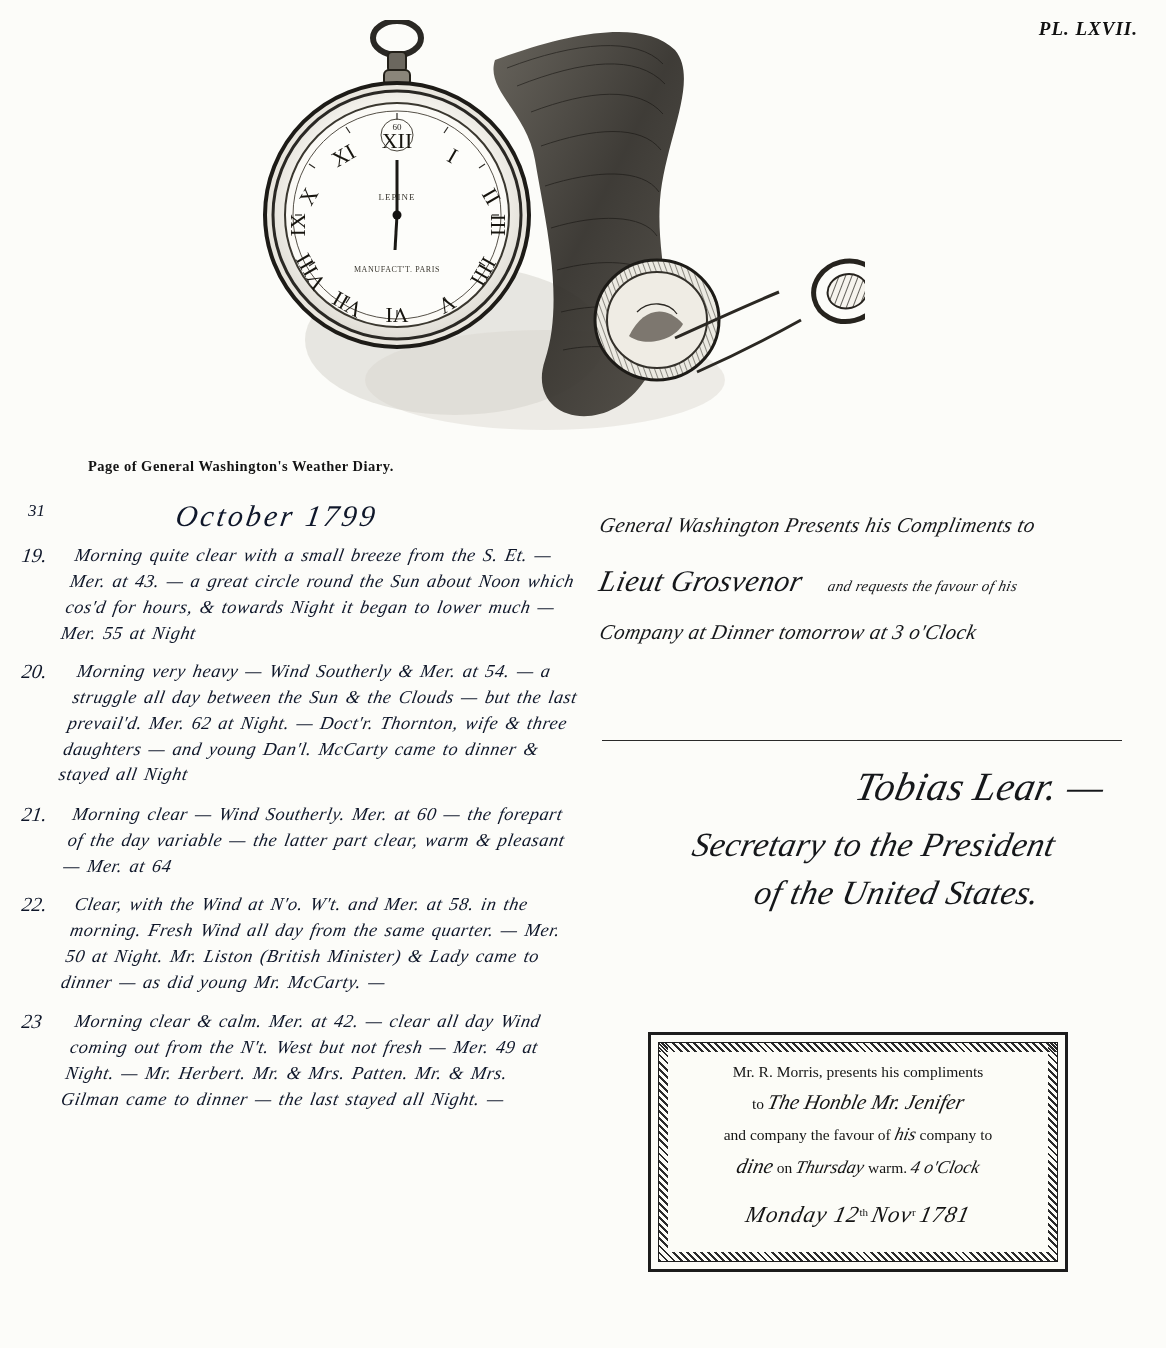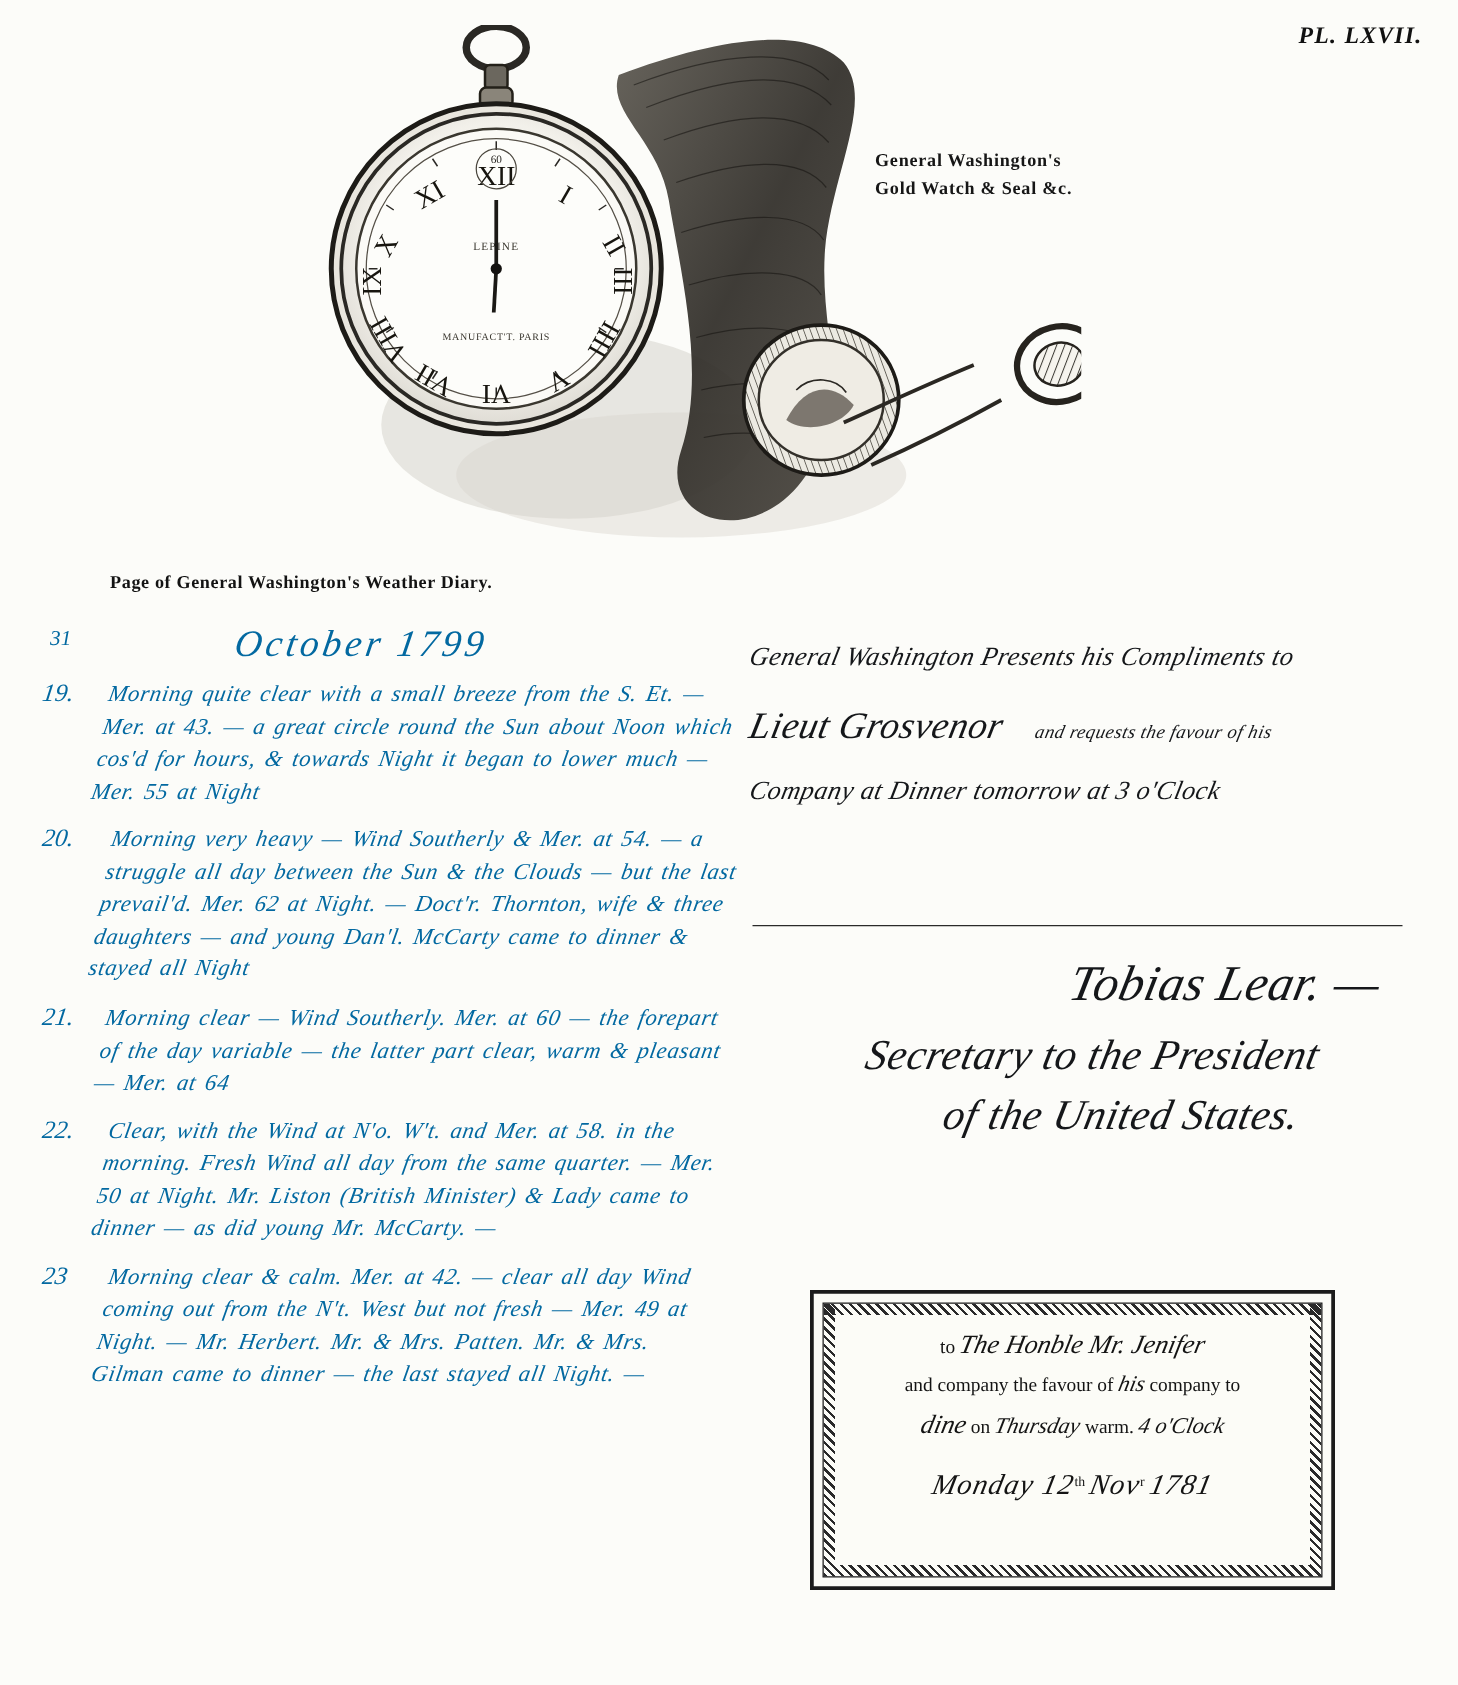--- a/index.html
+++ b/index.html
@@ -67,25 +67,25 @@
     top: 458px;
     font-family: "Liberation Serif", serif;
     font-weight: bold;
     font-size: 14.5px;
     letter-spacing: 0.5px;
     color: #131313;
   }
   
   .diary {
     position: absolute;
-    left: 28px;
+    left: 16px;
     top: 495px;
     width: 560px;
     height: 845px;
-    color: #0369a1;
+    color: #0f172a;
   }
   .diary-pagenum {
     position: absolute;
     left: 12px;
     top: 6px;
     font-family: "Liberation Serif", serif;
     font-style: italic;
     font-size: 17px;
   }
   .diary-title {
@@ -268,24 +268,20 @@
 </style>
 </head>
 <body>
 
 <div class="page">
 
   <div class="plate-number">PL. LXVII.</div>
 
   <div class="engraving">
 
-    <div class="engraving-caption">
-      <div>General Washington's</div>
-      <div>Gold Watch &amp; Seal &amp;c.</div>
-    </div>
 
     <div class="watch-wrap">
       <svg width="620" height="440" viewBox="0 0 620 440">
         <defs>
           <radialGradient id="shadeA" cx="50%" cy="45%" r="60%">
             <stop offset="0%" stop-color="#ffffff"></stop>
             <stop offset="70%" stop-color="#f2f0ea"></stop>
             <stop offset="100%" stop-color="#d8d5cd"></stop>
           </radialGradient>
           <linearGradient id="cloth" x1="0" y1="0" x2="1" y2="1">
@@ -442,20 +438,21 @@
 
     <div class="signature-block">
       <div class="script sig-name">Tobias Lear. —</div>
       <div class="script sig-title1">Secretary to the President</div>
       <div class="script sig-title2">of the United States.</div>
     </div>
 
     <div class="morris-card">
       <div class="morris-inner">
         <div class="morris-body">
+          <div class="m-row">Mr. R. Morris, presents his compliments</div>
           <div class="m-row">
             <span>to</span>
             <span class="m-script big">The Honble Mr. Jenifer</span>
           </div>
           <div class="m-row">
             <span>and company the favour of</span>
             <span class="m-script">his</span>
             <span>company to</span>
           </div>
           <div class="m-row">

